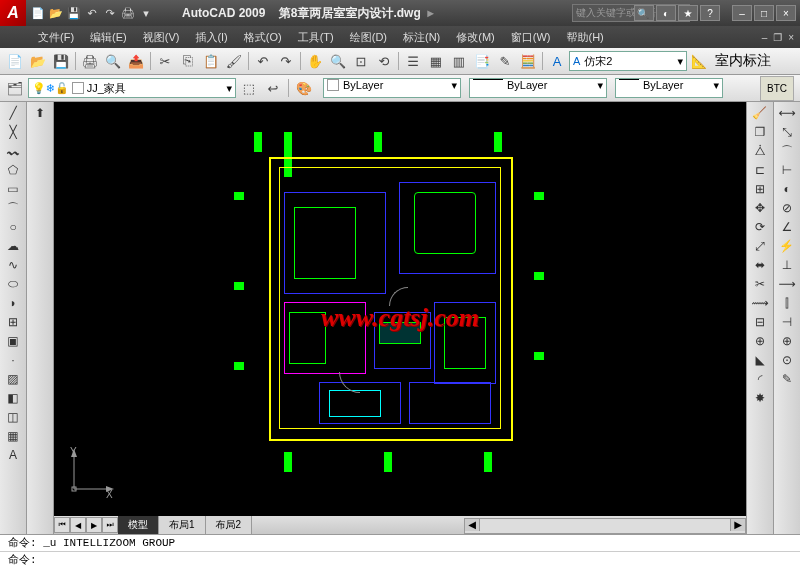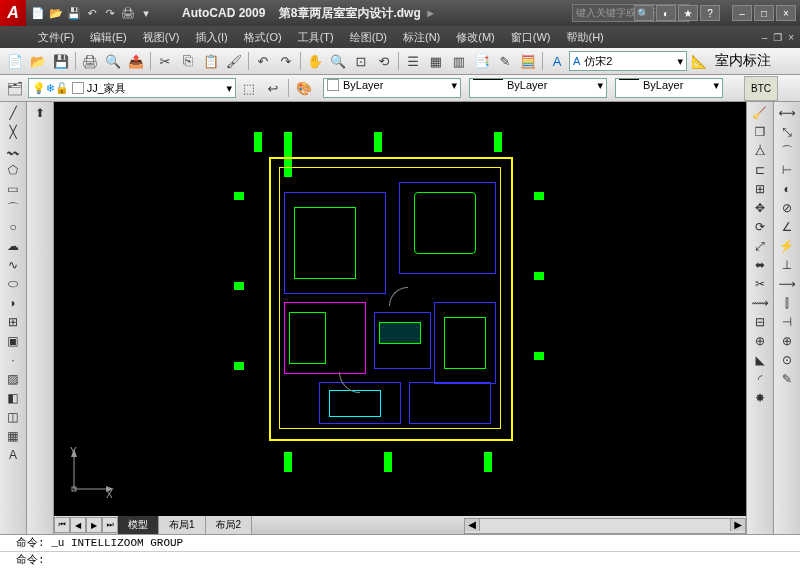--- a/index.html
+++ b/index.html
@@ -35,21 +35,21 @@
 .room{position:absolute;border:1px solid #33f}
 .furn{position:absolute;border:1px solid #0f0}
 .dim{position:absolute;background:#0f0}
 .watermark{position:absolute;left:50%;top:50%;transform:translate(-50%,-50%);font-family:Georgia,serif;font-style:italic;font-size:26px;color:#d00;font-weight:bold;text-shadow:1px 1px 0 #800}
 .tabs{position:absolute;bottom:0;left:0;right:0;height:18px;background:linear-gradient(#e0e0e0,#c8c8c8);display:flex;align-items:center;font-size:10px}
 .tab-nav{width:14px;height:14px;background:#ddd;border:1px solid #999;display:flex;align-items:center;justify-content:center;font-size:8px}
 .tab{padding:2px 10px;border-right:1px solid #999;background:#d8d8d8}
 .tab.active{background:#333;color:#fff}
 .hscroll{position:absolute;bottom:0;right:0;width:280px;height:14px;background:#ddd;border:1px solid #999}
 .cmdline{height:44px;background:#fff;border-top:1px solid #999;font-family:"Courier New",monospace;font-size:11px;position:relative}
-.cmd-text{padding:1px 16px;line-height:14px}
+.cmd-text{padding:1px 8px;line-height:14px}
 .class-info{position:absolute;right:10px;top:12px;color:#0a0;font-size:15px;font-weight:bold}
 svg{display:block}
 </style>
 </head>
 <body>
 
 <div class="titlebar">
   <div class="logo">A</div>
   <div class="qat">
     <div class="qat-btn">📄</div>
@@ -160,21 +160,21 @@
   <div class="prop-combo">
     <span style="width:30px;border-top:1px solid #000;margin-right:4px"></span>
     <span>ByLayer</span>
     <span style="margin-left:auto">▾</span>
   </div>
   <div class="prop-combo" style="width:100px">
     <span style="width:20px;border-top:1px solid #000;margin-right:4px"></span>
     <span>ByLayer</span>
     <span style="margin-left:auto">▾</span>
   </div>
-  <span style="position:absolute;right:22px;background:#e0e0d0;padding:6px 6px;border:1px solid #aaa;font-size:10px">BTC</span>
+  <span style="position:absolute;right:6px;background:#e0e0d0;padding:6px 6px;border:1px solid #aaa;font-size:10px">BTC</span>
 </div>
 
 <div class="workspace">
   <div class="left-tools">
     <div class="tool-btn">╱</div>
     <div class="tool-btn">╳</div>
     <div class="tool-btn">〰</div>
     <div class="tool-btn">⬠</div>
     <div class="tool-btn">▭</div>
     <div class="tool-btn">⌒</div>
@@ -227,20 +227,21 @@
       <div class="furn" style="left:60px;top:75px;width:60px;height:70px;border:1px solid #0f0"></div>
       <div class="furn" style="left:180px;top:60px;width:60px;height:60px;border:1px solid #0f0;border-radius:4px"></div>
       <div class="furn" style="left:55px;top:180px;width:35px;height:50px"></div>
       <div class="furn" style="left:210px;top:185px;width:40px;height:50px"></div>
       <div class="furn" style="left:145px;top:190px;width:40px;height:20px;background:#033"></div>
       <div class="furn" style="left:95px;top:258px;width:50px;height:25px;border-color:#0ff"></div>
 
       <div style="position:absolute;left:105px;top:240px;width:20px;height:20px;border:1px solid #888;border-radius:0 0 0 100%;border-top:none;border-right:none"></div>
       <div style="position:absolute;left:155px;top:155px;width:18px;height:18px;border:1px solid #888;border-radius:100% 0 0 0;border-bottom:none;border-right:none"></div>
     </div>
+    <div class="watermark">www.cgtsj.com</div>
     <div class="ucs">
       <svg width="50" height="50" style="position:absolute;left:-10px;top:-45px">
         <line x1="10" y1="40" x2="10" y2="5" stroke="#999" stroke-width="1"></line>
         <polygon points="10,0 7,8 13,8" fill="#999"></polygon>
         <line x1="10" y1="40" x2="45" y2="40" stroke="#999" stroke-width="1"></line>
         <polygon points="50,40 42,37 42,43" fill="#999"></polygon>
         <rect x="8" y="38" width="4" height="4" fill="none" stroke="#999"></rect>
       </svg>
       <span class="ucs-y">Y</span>
       <span class="ucs-x">X</span>

